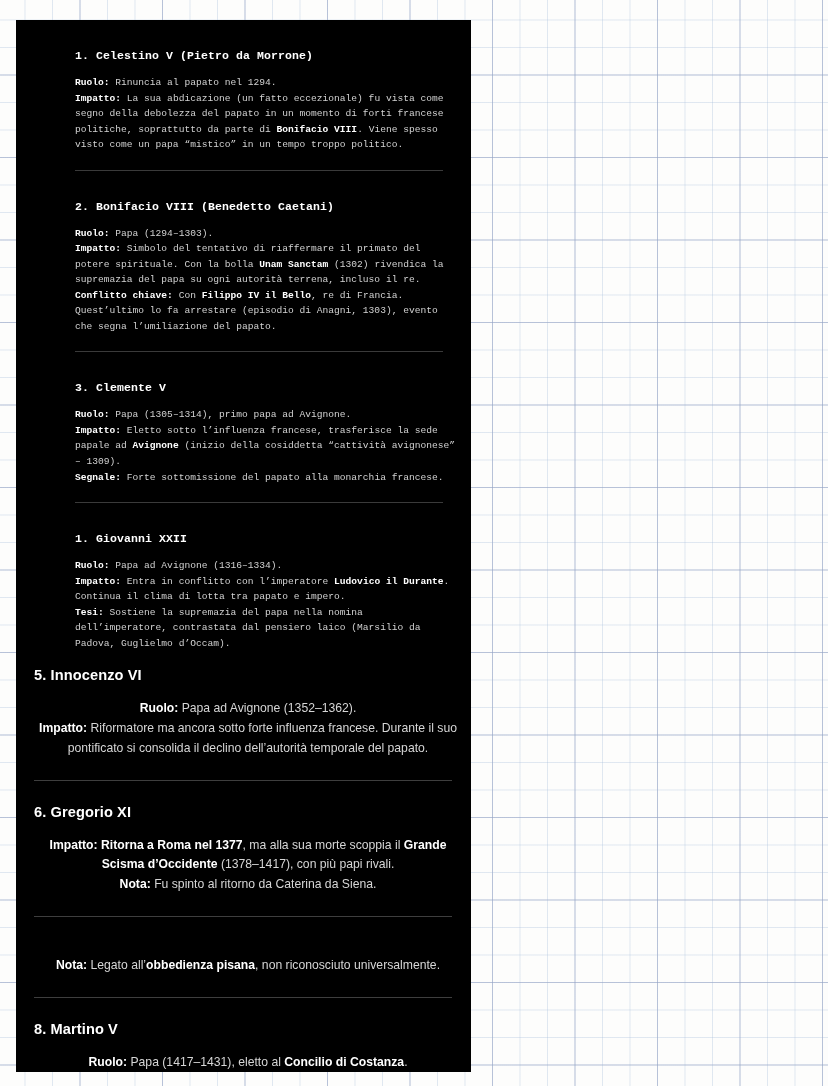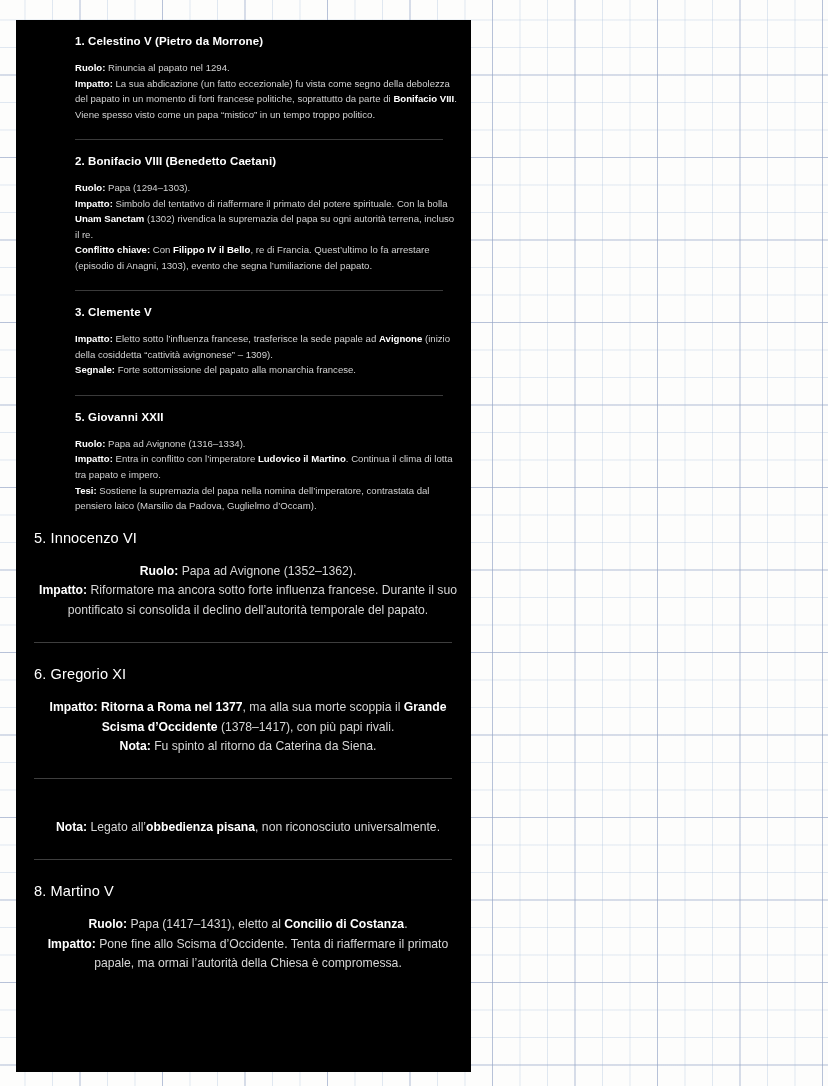--- a/index.html
+++ b/index.html
@@ -61,30 +61,30 @@
     line-height: 1.62;
     color: #d2d2d2;
     margin: 13px 0 0 0;
   }
   .scale-a .sec-body b { color: #ffffff; font-weight: bold; }
   .scale-a .divider {
     height: 1px;
     background: #3a3a3a;
     margin: 17px 16px 0 0;
   }
-  .scale-a .sec-block { padding-top: 15px; }
+  .scale-a .sec-block { padding-top: 29px; font-family: Liberation Mono, monospace; }
 
   
   .scale-b {
     padding-left: 18px;
     padding-right: 9px;
   }
   .scale-b .sec-title {
     font-size: 14.6px;
-    font-weight: normal;
+    font-weight: bold;
     color: #ffffff;
     letter-spacing: 0.1px;
     margin: 0;
   }
   .scale-b .sec-body {
     font-size: 12.2px;
     line-height: 1.62;
     color: #d6d6d6;
     margin: 16px 0 0 0;
     text-align: center;
@@ -121,30 +121,31 @@
           <p class="sec-body">
             <span class="line"><b>Ruolo:</b><span> Papa (1294–1303).</span></span>
             <span class="line"><b>Impatto:</b><span> Simbolo del tentativo di riaffermare il primato del potere spirituale. Con la bolla </span><b>Unam Sanctam</b><span> (1302) rivendica la supremazia del papa su ogni autorità terrena, incluso il re.</span></span>
             <span class="line"><b>Conflitto chiave:</b><span> Con </span><b>Filippo IV il Bello</b><span>, re di Francia. Quest’ultimo lo fa arrestare (episodio di Anagni, 1303), evento che segna l’umiliazione del papato.</span></span>
           </p>
           <div class="divider"></div>
         </div>
         <div class="sec-block">
           <div class="sec-title">3. Clemente V</div>
           <p class="sec-body">
+            <span class="line"><b>Ruolo:</b><span> Papa (1305–1314), primo papa ad Avignone.</span></span>
             <span class="line"><b>Impatto:</b><span> Eletto sotto l’influenza francese, trasferisce la sede papale ad </span><b>Avignone</b><span> (inizio della cosiddetta “cattività avignonese” – 1309).</span></span>
             <span class="line"><b>Segnale:</b><span> Forte sottomissione del papato alla monarchia francese.</span></span>
           </p>
           <div class="divider"></div>
         </div>
         <div class="sec-block">
-          <div class="sec-title">5. Giovanni XXII</div>
+          <div class="sec-title">1. Giovanni XXII</div>
           <p class="sec-body">
             <span class="line"><b>Ruolo:</b><span> Papa ad Avignone (1316–1334).</span></span>
-            <span class="line"><b>Impatto:</b><span> Entra in conflitto con l’imperatore </span><b>Ludovico il Martino</b><span>. Continua il clima di lotta tra papato e impero.</span></span>
+            <span class="line"><b>Impatto:</b><span> Entra in conflitto con l’imperatore </span><b>Ludovico il Durante</b><span>. Continua il clima di lotta tra papato e impero.</span></span>
             <span class="line"><b>Tesi:</b><span> Sostiene la supremazia del papa nella nomina dell’imperatore, contrastata dal pensiero laico (Marsilio da Padova, Guglielmo d’Occam).</span></span>
           </p>
         </div>
       </div>
       <div class="scale-b">
         <div class="sec-block first">
           <div class="sec-title">5. Innocenzo VI</div>
           <p class="sec-body">
             <span class="line"><b>Ruolo:</b><span> Papa ad Avignone (1352–1362).</span></span>
             <span class="line"><b>Impatto:</b><span> Riformatore ma ancora sotto forte influenza francese. Durante il suo pontificato si consolida il declino dell’autorità temporale del papato.</span></span>

